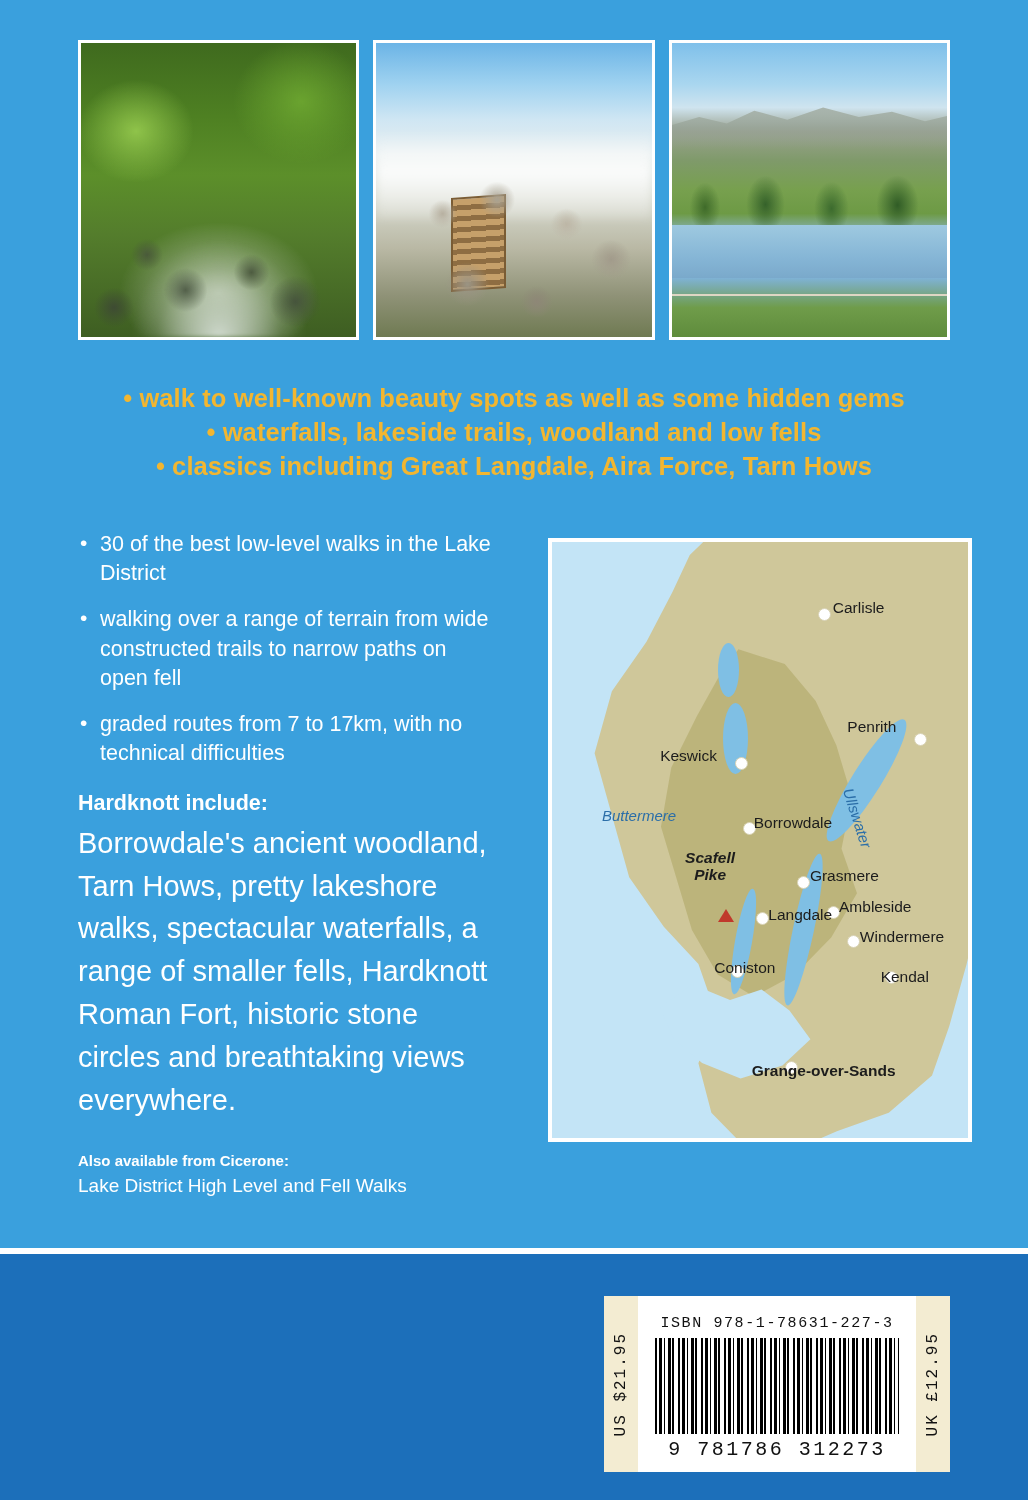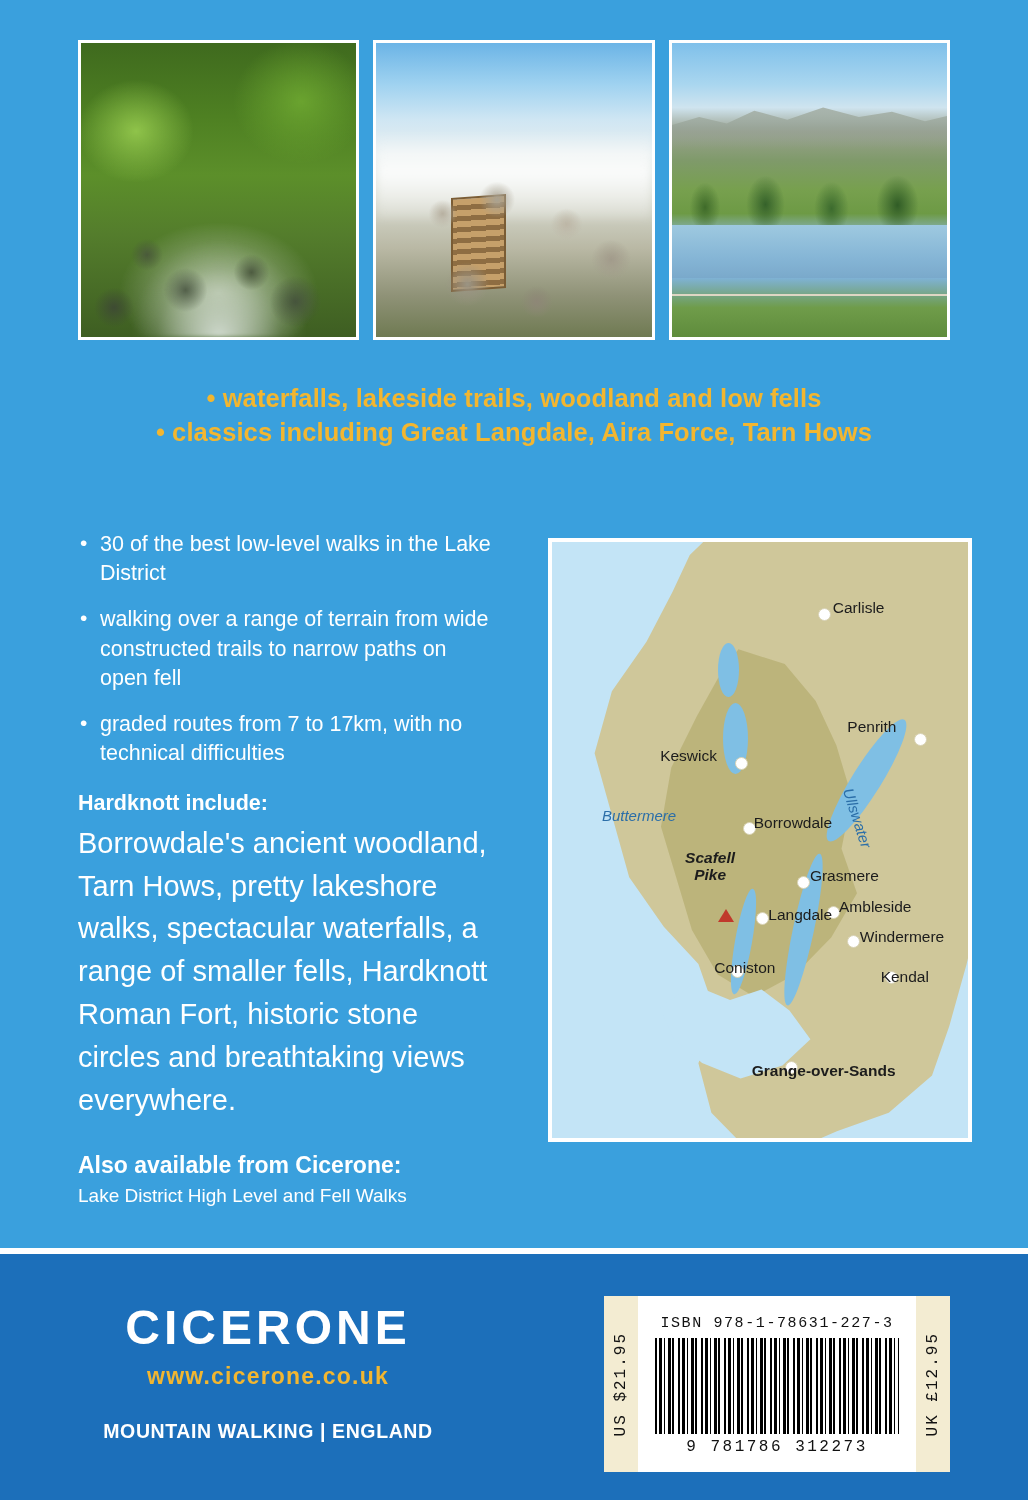--- a/index.html
+++ b/index.html
@@ -180,21 +180,21 @@
     font-weight: bold;
     margin-top: 22px;
     margin-bottom: 6px;
   }
   .para {
     font-size: 29px;
     line-height: 1.48;
     margin: 0;
   }
   .also-head {
-    font-size: 23px;
+    font-size: 15px;
     font-weight: bold;
     margin-top: 30px;
     margin-bottom: 4px;
   }
   .also-text {
     font-size: 19px;
     line-height: 1.4;
   }
 
   
@@ -402,21 +402,21 @@
       repeating-linear-gradient(90deg,
         #000 0px, #000 2px, #fff 2px, #fff 4px,
         #000 4px, #000 7px, #fff 7px, #fff 9px,
         #000 9px, #000 10px, #fff 10px, #fff 13px,
         #000 13px, #000 16px, #fff 16px, #fff 17px,
         #000 17px, #000 19px, #fff 19px, #fff 23px);
   }
   .barcode-num {
     margin-top: 4px;
     font-family: "Liberation Mono", monospace;
-    font-size: 16px;
+    font-size: 20px;
     letter-spacing: 2.5px;
     color: #111;
   }
 </style>
 </head>
 <body>
 
 <div class="page">
 
   <div class="photo-strip">
@@ -424,20 +424,21 @@
     <div class="photo photo-stile">
       <div class="stile-gate"></div>
     </div>
     <div class="photo photo-langdale">
       <div class="langdale-trees"></div>
       <div class="langdale-fence"></div>
     </div>
   </div>
 
   <div class="gold-bullets">
+    <div>• walk to well-known beauty spots as well as some hidden gems</div>
     <div>• waterfalls, lakeside trails, woodland and low fells</div>
     <div>• classics including Great Langdale, Aira Force, Tarn Hows</div>
   </div>
 
   <div class="left-col">
     <ul class="feature-list">
       <li>30 of the best low-level walks in the Lake District</li>
       <li>walking over a range of terrain from wide constructed trails to narrow paths on open fell</li>
       <li>graded routes from 7 to 17km, with no technical difficulties</li>
     </ul>
@@ -491,25 +492,20 @@
     <div class="map-label" style="left:79%; top:71.4%;">Kendal</div>
     <div class="map-label" style="left:48%; top:87.2%;font-weight:bold;">Grange-over-Sands</div>
 
     <div class="map-label-water" style="left:12%; top:44.4%;">Buttermere</div>
     <div class="map-label-water" style="left:73%; top:41%; transform: rotate(72deg); transform-origin: left top;">Ullswater</div>
   </div>
 
   <div class="band-rule"></div>
   <div class="bottom-band"></div>
 
-  <div class="brand">
-    <div class="brand-name">CICERONE</div>
-    <div class="brand-url">www.cicerone.co.uk</div>
-    <div class="brand-cat">MOUNTAIN WALKING | ENGLAND</div>
-  </div>
 
   <div class="barcode-area">
     <div class="price-tab">
       <span>US $21.95</span>
     </div>
     <div class="barcode-main">
       <div class="isbn-text">ISBN 978-1-78631-227-3</div>
       <div class="bars"></div>
       <div class="barcode-num">9 781786 312273</div>
     </div>

